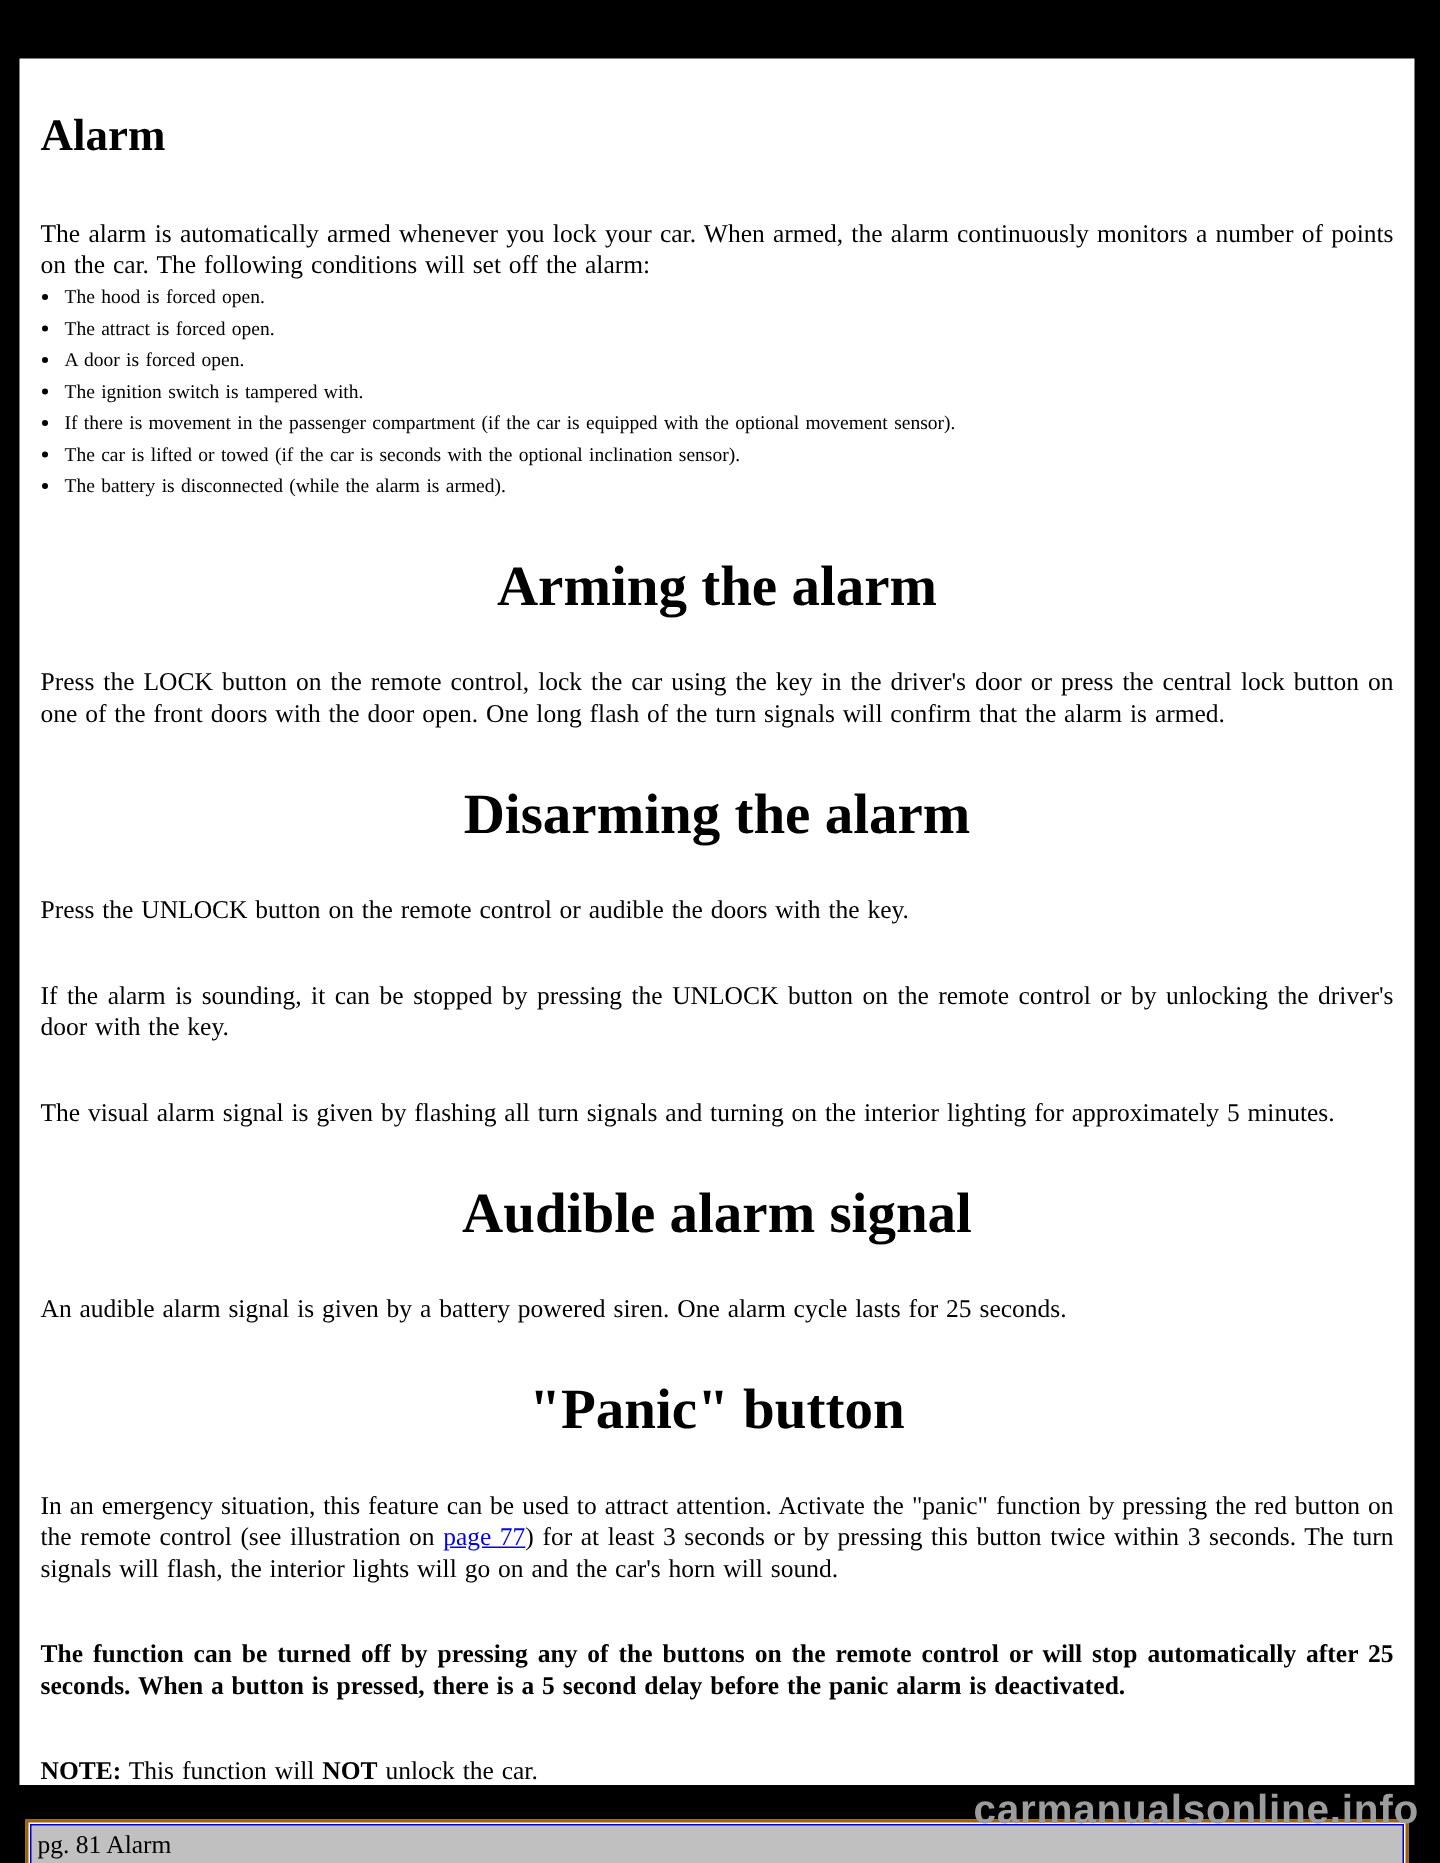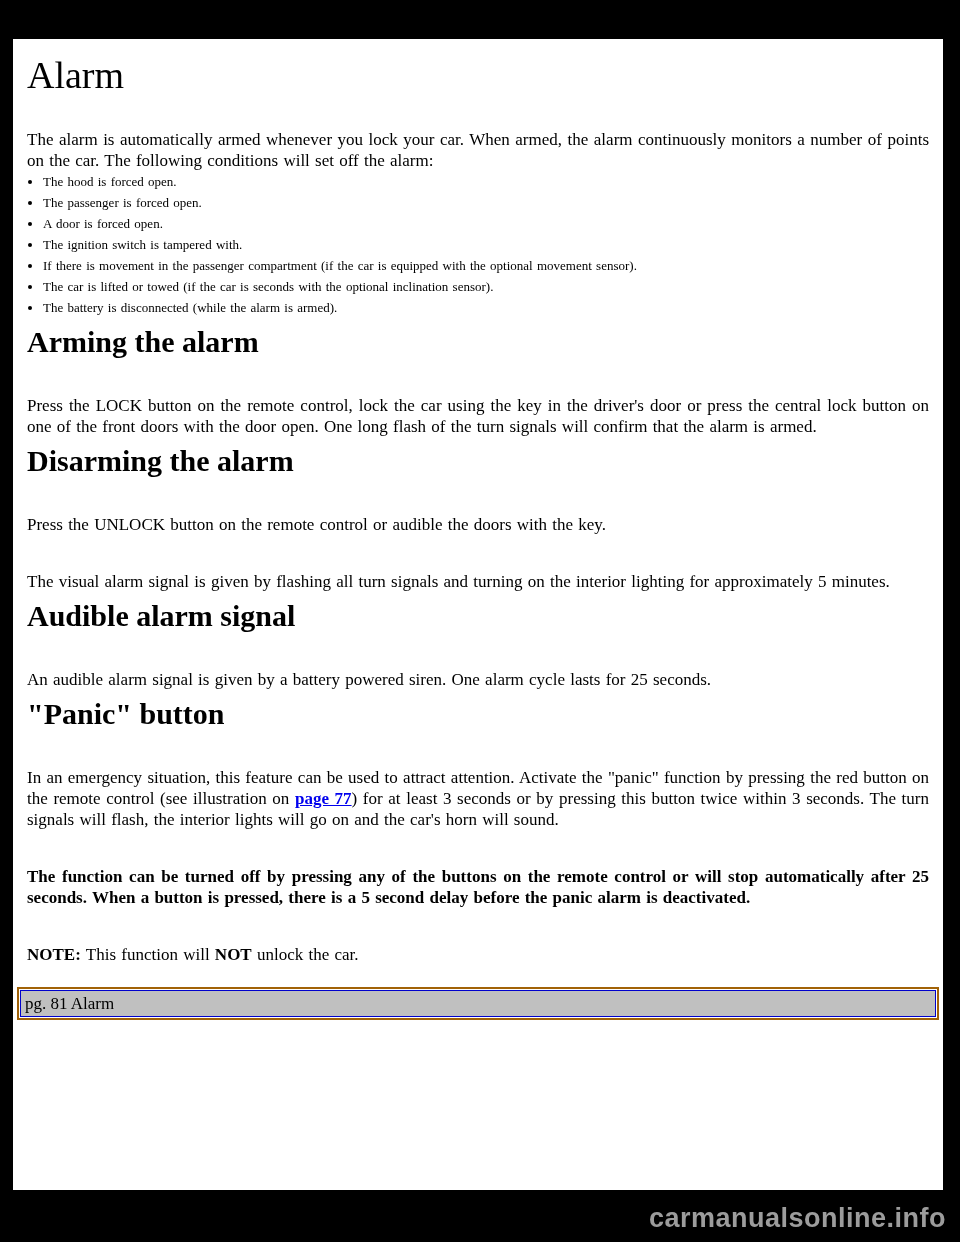--- a/index.html
+++ b/index.html
@@ -12,91 +12,93 @@
   }
   .page{
     position:absolute;left:13px;top:39px;
     width:930px;height:1151px;
     background:#ffffff;
     box-sizing:border-box;
     padding:18px 14px 0 14px;
     color:#000;
   }
   h1{
-    font-size:38px;line-height:36px;font-weight:normal;
-    margin:0 0 22px 0;
+    font-size:30px;line-height:36px;font-weight:bold;
+    margin:16px 0 22px 0;
   }
   h2{
-    font-size:30px;line-height:34px;font-weight:bold;
-    margin:7px 0 0 0;
+    font-size:38px;line-height:34px;font-weight:bold;
+    margin:40px 0 0 0;
+    text-align:center;
   }
   p{
     font-size:17px;line-height:21px;
     margin:36px 0 0 0;
     text-align:justify;
     word-spacing:1px;
   }
   ul{
     margin:0;padding:0 0 0 16px;
     list-style:disc outside;
   }
   li{
     font-size:13px;line-height:21px;
     text-align:justify;
     word-spacing:1px;
   }
   .bold{font-weight:bold;}
-  a.pagelink{color:#0000ee;text-decoration:underline;cursor:pointer;font-weight:bold;}
+  a.pagelink{color:#0000ee;text-decoration:underline;cursor:pointer;}
   .pgbox-outer{
     margin:22px -10px 0 -10px;
     border:2px solid #a16207;
     padding:1px;
     background:#ffffff;
   }
   .pgbox-inner{
     border:1px solid #0000cc;
     background:#c0c0c0;
     padding:2px 4px;
     font-size:17px;line-height:21px;
   }
   .watermark{
     position:absolute;
-    right:14px;bottom:8px;
+    right:14px;bottom:20px;
     font-family:"Liberation Sans", sans-serif;
     font-weight:700;
     font-size:27px;
     color:#9c9c9c;
     letter-spacing:0.5px;
   }
 </style>
 </head>
 <body>
 
 <div class="page">
 
   <h1>Alarm</h1>
 
   <p>The alarm is automatically armed whenever you lock your car. When armed, the alarm continuously monitors a number of points on the car. The following conditions will set off the alarm:</p>
 
   <ul>
     <li>The hood is forced open.</li>
-    <li>The passenger is forced open.</li>
+    <li>The attract is forced open.</li>
     <li>A door is forced open.</li>
     <li>The ignition switch is tampered with.</li>
     <li>If there is movement in the passenger compartment (if the car is equipped with the optional movement sensor).</li>
     <li>The car is lifted or towed (if the car is seconds with the optional inclination sensor).</li>
     <li>The battery is disconnected (while the alarm is armed).</li>
   </ul>
 
   <h2>Arming the alarm</h2>
   <p>Press the LOCK button on the remote control, lock the car using the key in the driver's door or press the central lock button on one of the front doors with the door open. One long flash of the turn signals will confirm that the alarm is armed.</p>
 
   <h2>Disarming the alarm</h2>
   <p>Press the UNLOCK button on the remote control or audible the doors with the key.</p>
 
+  <p>If the alarm is sounding, it can be stopped by pressing the UNLOCK button on the remote control or by unlocking the driver's door with the key.</p>
 
   <p>The visual alarm signal is given by flashing all turn signals and turning on the interior lighting for approximately 5 minutes.</p>
 
   <h2>Audible alarm signal</h2>
   <p>An audible alarm signal is given by a battery powered siren. One alarm cycle lasts for 25 seconds.</p>
 
   <h2>"Panic" button</h2>
   <p><span>In an emergency situation, this feature can be used to attract attention. Activate the "panic" function by pressing the red button on the remote control (see illustration on </span><a class="pagelink" href="#">page 77</a><span>) for at least 3 seconds or by pressing this button twice within 3 seconds. The turn signals will flash, the interior lights will go on and the car's horn will sound.</span></p>
 
   <p class="bold">The function can be turned off by pressing any of the buttons on the remote control or will stop automatically after 25 seconds. When a button is pressed, there is a 5 second delay before the panic alarm is deactivated.</p>

